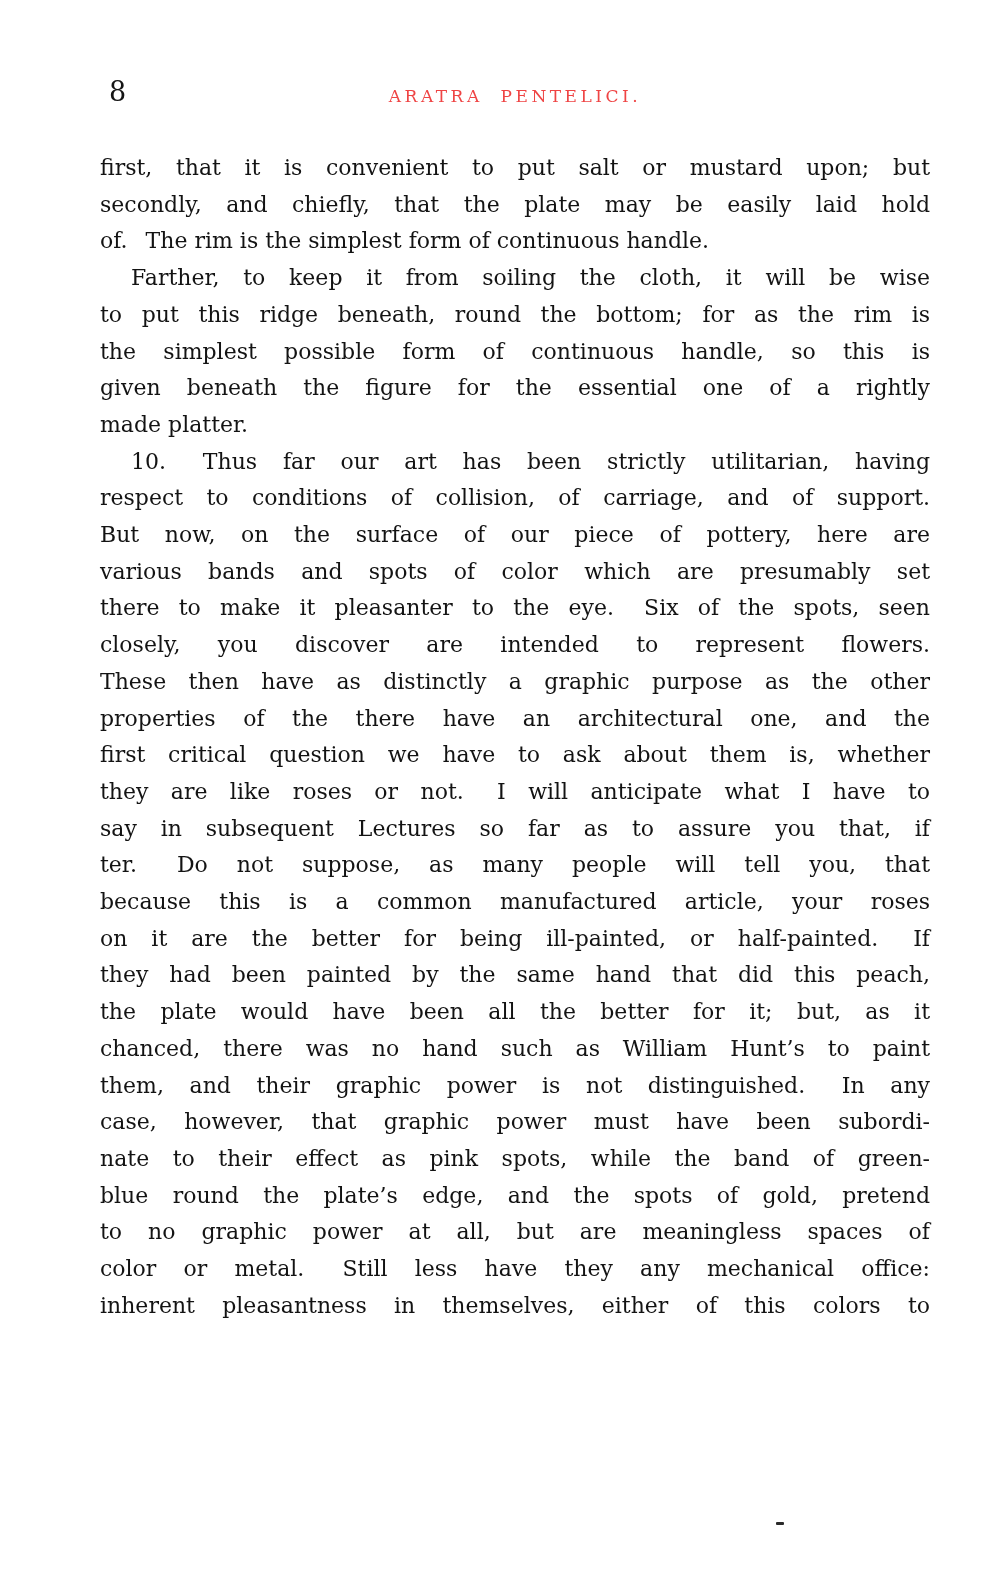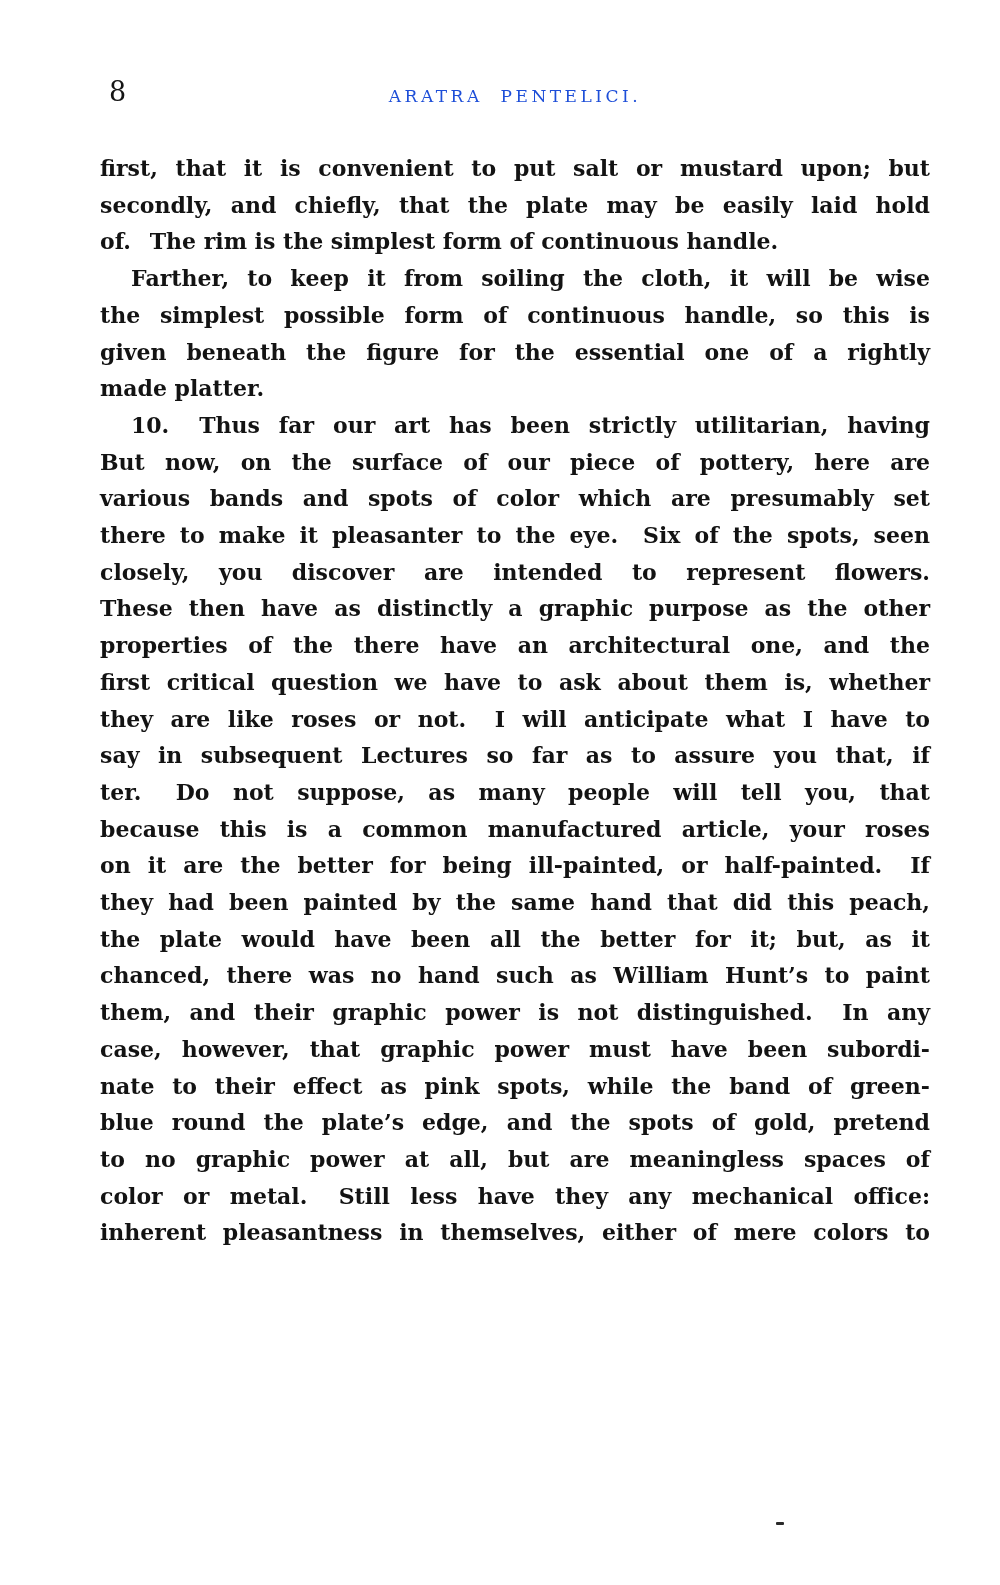--- a/index.html
+++ b/index.html
@@ -26,35 +26,34 @@
   }
   .running-header {
     position: absolute;
     left: 100px;
     right: 70px;
     top: 86px;
     text-align: center;
     font-size: 17px;
     letter-spacing: 3.5px;
     word-spacing: 9px;
-    color: #1d4ed8;
+    color: #ef4444;
   }
   .body-text {
     position: absolute;
     left: 100px;
     top: 150px;
     width: 830px;
     font-size: 22px;
     line-height: 36.7px;
     color: #131313;
   }
   .line {
     text-align: justify;
     text-align-last: justify;
-    font-weight: bold;
   }
   .line.endline {
     text-align: justify;
     text-align-last: left;
   }
   .line.indent {
     text-indent: 31px;
   }
   .ink-speck {
     position: absolute;
@@ -73,24 +72,26 @@
 
   <div class="page-number">8</div>
 
   <div class="running-header">ARATRA PENTELICI.</div>
 
   <div class="body-text">
       <div class="line">first, that it is convenient to put salt or mustard upon; but</div>
       <div class="line">secondly, and chiefly, that the plate may be easily laid hold</div>
       <div class="line endline">of.  The rim is the simplest form of continuous handle.</div>
       <div class="line indent">Farther, to keep it from soiling the cloth, it will be wise</div>
+      <div class="line">to put this ridge beneath, round the bottom; for as the rim is</div>
       <div class="line">the simplest possible form of continuous handle, so this is</div>
       <div class="line">given beneath the figure for the essential one of a rightly</div>
       <div class="line endline">made platter.</div>
       <div class="line indent">10.  Thus far our art has been strictly utilitarian, having</div>
+      <div class="line">respect to conditions of collision, of carriage, and of support.</div>
       <div class="line">But now, on the surface of our piece of pottery, here are</div>
       <div class="line">various bands and spots of color which are presumably set</div>
       <div class="line">there to make it pleasanter to the eye.  Six of the spots, seen</div>
       <div class="line">closely, you discover are intended to represent flowers.</div>
       <div class="line">These then have as distinctly a graphic purpose as the other</div>
       <div class="line">properties of the there have an architectural one, and the</div>
       <div class="line">first critical question we have to ask about them is, whether</div>
       <div class="line">they are like roses or not.  I will anticipate what I have to</div>
       <div class="line">say in subsequent Lectures so far as to assure you that, if</div>
       <div class="line">ter.  Do not suppose, as many people will tell you, that</div>
@@ -98,18 +99,18 @@
       <div class="line">on it are the better for being ill-painted, or half-painted.  If</div>
       <div class="line">they had been painted by the same hand that did this peach,</div>
       <div class="line">the plate would have been all the better for it; but, as it</div>
       <div class="line">chanced, there was no hand such as William Hunt’s to paint</div>
       <div class="line">them, and their graphic power is not distinguished.  In any</div>
       <div class="line">case, however, that graphic power must have been subordi-</div>
       <div class="line">nate to their effect as pink spots, while the band of green-</div>
       <div class="line">blue round the plate’s edge, and the spots of gold, pretend</div>
       <div class="line">to no graphic power at all, but are meaningless spaces of</div>
       <div class="line">color or metal.  Still less have they any mechanical office:</div>
-      <div class="line">inherent pleasantness in themselves, either of mere colors to</div>
+      <div class="line">inherent pleasantness in themselves, either of this colors to</div>
     </div>
 
   <div class="ink-speck"></div>
 
 </div>
 
 </body></html>

